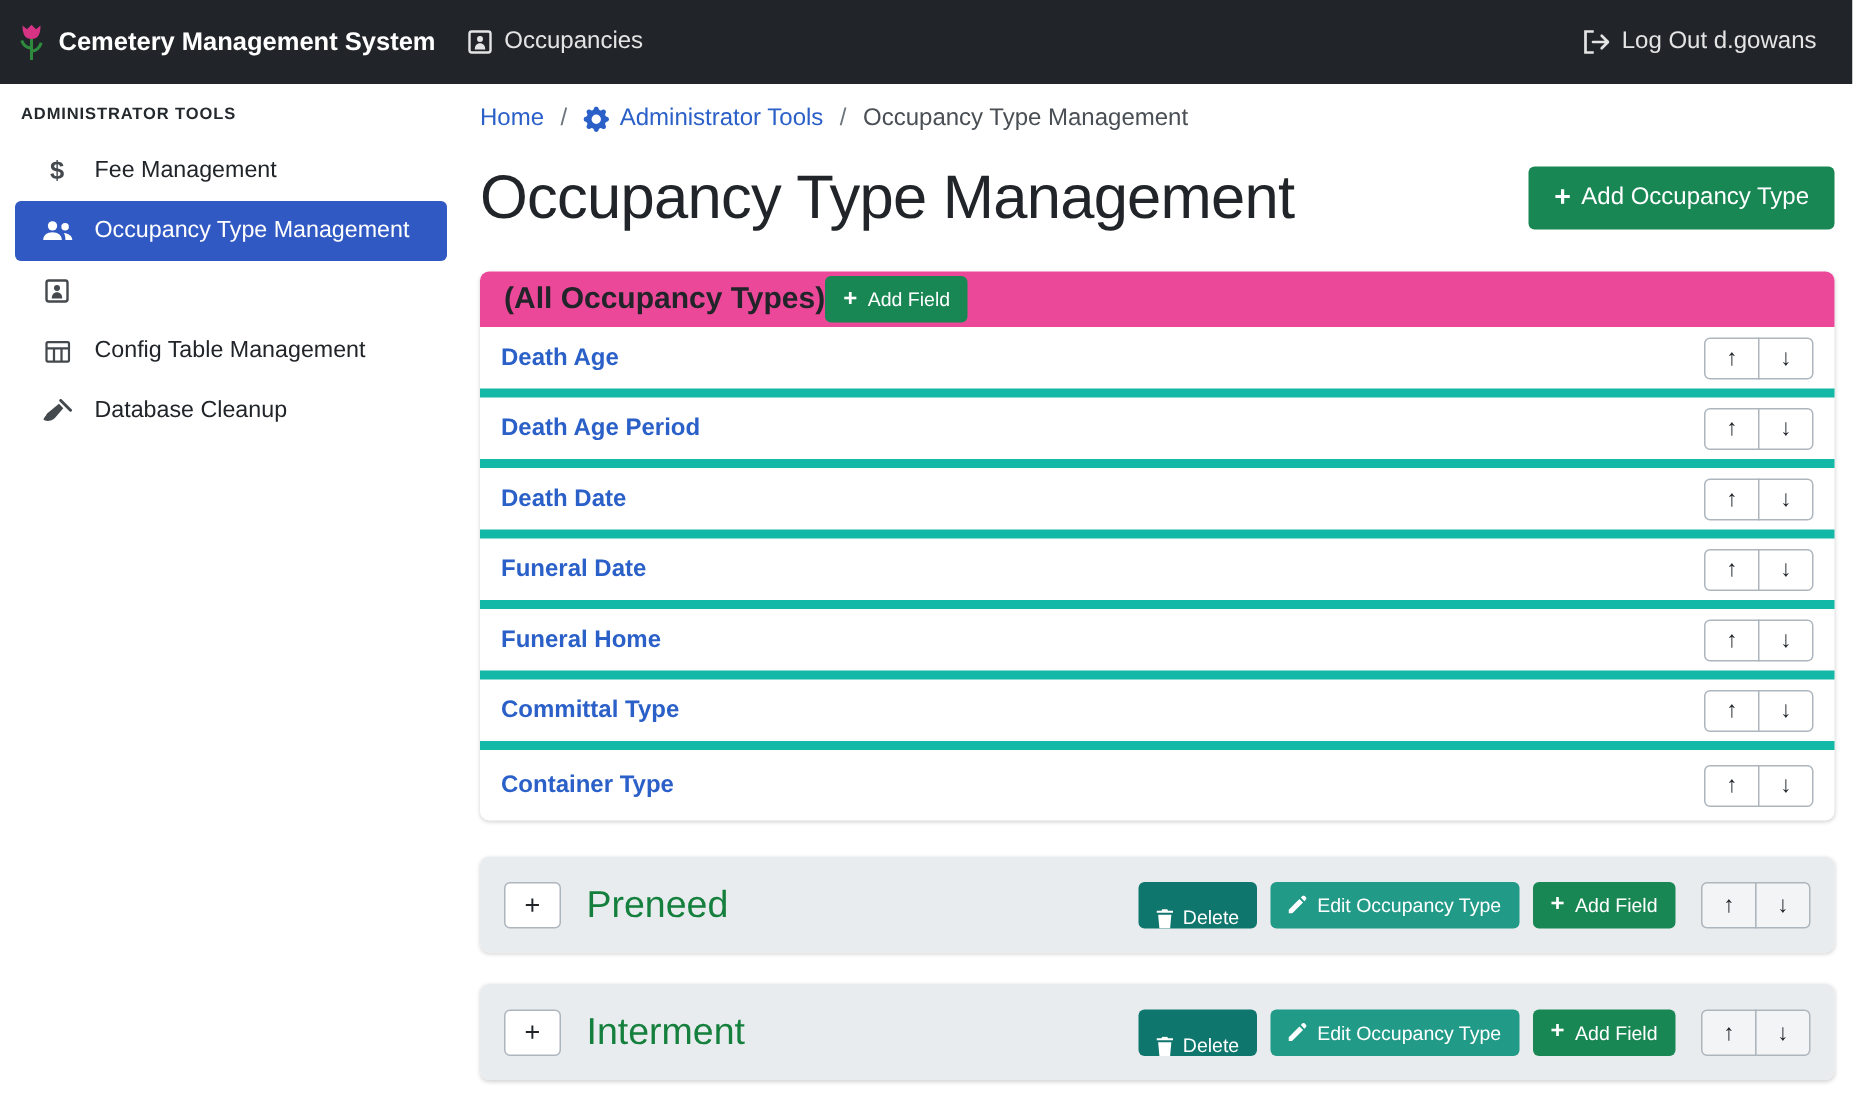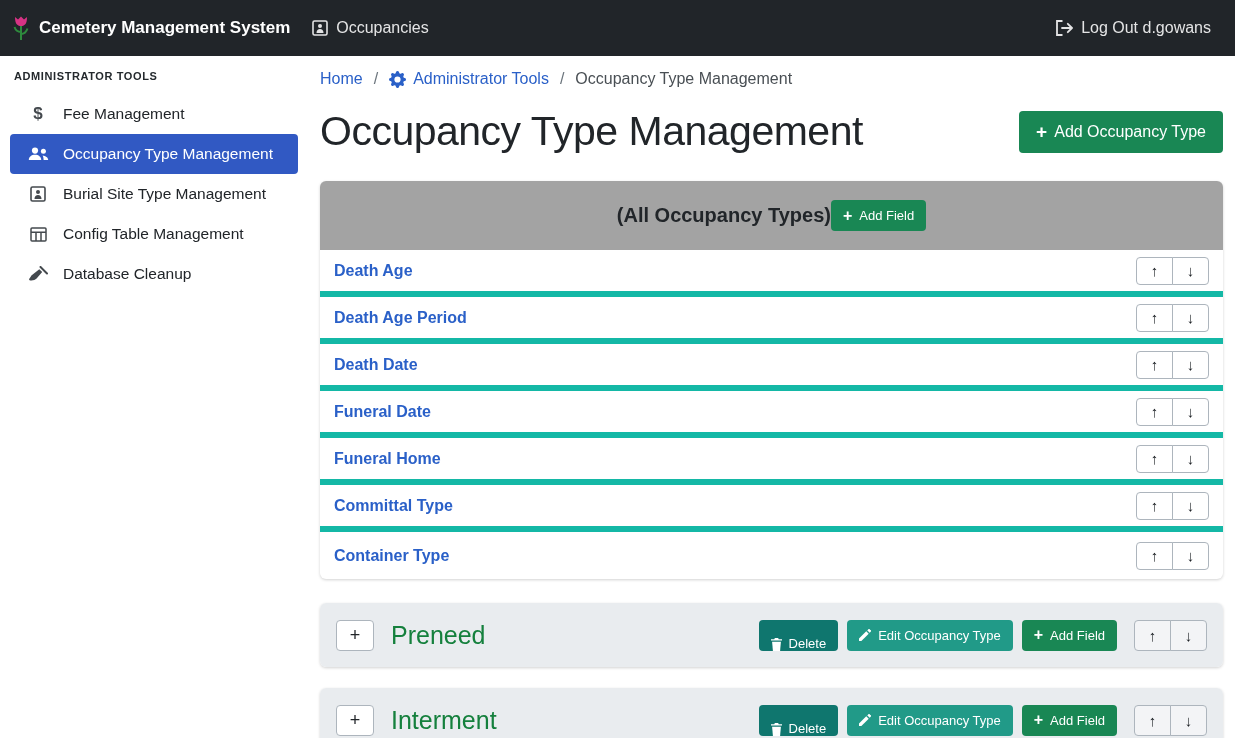--- a/index.html
+++ b/index.html
@@ -59,22 +59,22 @@
   .btn-outline { background:#fff; border:1px solid #adb5bd; color:#212529;
     width:37px; height:28px; cursor:pointer; display:flex; align-items:center;
     justify-content:center; font-size:15px; font-family:inherit; }
   .btn-group .btn-outline:first-child { border-radius:4px 0 0 4px; }
   .btn-group .btn-outline:last-child { border-radius:0 4px 4px 0; margin-left:-1px; }
   .section-header .btn-outline { height:31px; background:rgba(255,255,255,.45); }
 
   
   .card { background:#fff; border-radius:6px; box-shadow:0 1px 3px rgba(0,0,0,.18);
     margin-bottom:24px; }
-  .card-header { height:69px; background:#a3a3a3; border-radius:6px 6px 0 0;
-    display:flex; align-items:center; justify-content:center; padding:0 16px; }
+  .card-header { height:37px; background:#ec4899; border-radius:6px 6px 0 0;
+    display:flex; align-items:center; justify-content:flex-start; padding:0 16px; }
   .card-header h2 { font-size:20px; font-weight:600; color:#212529; }
 
   .field-row { height:47px; display:flex; align-items:center;
     justify-content:space-between; padding:0 14px 0 14px; border-bottom:6px solid #14b8a6; }
   .field-row:last-child { border-bottom:none; }
   .field-link { font-size:16px; font-weight:bold; color:#2a60c8; text-decoration:none;
     cursor:pointer; }
 
   .section-card { margin-bottom:21px; }
   .section-header { height:64px; background:#e9ecef; border-radius:6px;
@@ -169,21 +169,20 @@
   </div>
 
   <div class="side-item">
     <span class="icn">
       <svg width="16" height="16" viewBox="0 0 16 16">
         <rect x="1" y="1" width="14" height="14" rx="1.5" fill="none" stroke="currentColor" stroke-width="1.6"></rect>
         <circle cx="8" cy="6" r="2" fill="currentColor"></circle>
         <path d="M4.5 13 c0-2.6 1.5-4.1 3.5-4.1 s3.5 1.5 3.5 4.1 z" fill="currentColor"></path>
       </svg>
     </span>
-    <span>Burial Site Type Management</span>
   </div>
 
   <div class="side-item">
     <span class="icn">
       <svg width="17" height="15" viewBox="0 0 17 15">
         <rect x="1" y="1" width="15" height="13" rx="1" fill="none" stroke="currentColor" stroke-width="1.5"></rect>
         <path d="M1 5.2 H16 M6 5.2 V14 M11 5.2 V14" stroke="currentColor" stroke-width="1.5" fill="none"></path>
       </svg>
     </span>
     <span>Config Table Management</span>

